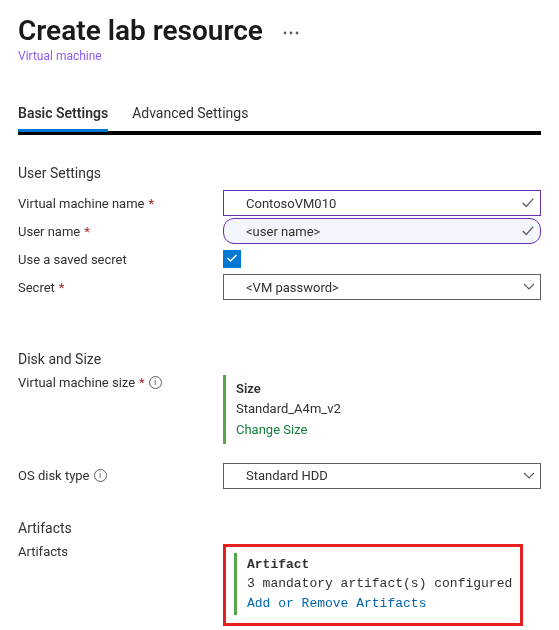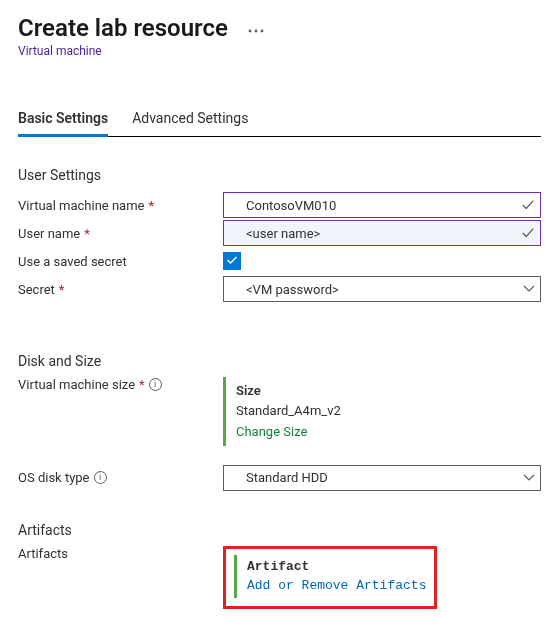--- a/index.html
+++ b/index.html
@@ -6,26 +6,26 @@
   html, body {
     margin: 0; padding: 0;
     font-family: "Segoe UI", -apple-system, BlinkMacSystemFont, Roboto, Arial, sans-serif;
     font-size: 13px;
     color: #323130;
     background: #fff;
     width: 559px;
   }
   .page { padding: 14px 18px 18px 18px; }
   .header-row { display: flex; align-items: center; gap: 14px; }
-  .page-title { font-size: 24px; font-weight: 600; margin: 0; color: #1b1a19; }
+  .page-title { font-size: 28px; font-weight: 600; margin: 0; color: #1b1a19; }
   .more-btn { display: inline-flex; align-items: center; justify-content: center; width: 28px; height: 24px; cursor: pointer; color: #605e5c; }
   .more-btn svg { width: 16px; height: 4px; }
-  .subtitle { font-size: 12px; color: #4c1d95; margin-top: 2px; }
-
-  .tabs { display: flex; gap: 24px; border-bottom: 1px solid #000000; margin-top: 44px; }
+  .subtitle { font-size: 12px; color: #8b5cf6; margin-top: 2px; }
+
+  .tabs { display: flex; gap: 24px; border-bottom: 4px solid #000000; margin-top: 34px; }
   .tab { padding: 8px 0 10px 0; font-size: 14px; color: #323130; cursor: pointer; position: relative; }
   .tab.active { font-weight: 600; }
   .tab.active::after { content:""; position:absolute; left:0; right:0; bottom:-1px; height:3px; background:#0078d4; }
 
   .section-title { font-size: 14px; color: #323130; margin-top: 30px; margin-bottom: 8px; }
 
   .form-row { display: flex; align-items: center; min-height: 28px; }
   .form-row.tall { align-items: flex-start; }
   .label-col { width: 205px; flex: 0 0 205px; display: flex; align-items: center; gap: 4px; font-size: 13px; color: #323130; }
   .req { color: #a4262c; }
@@ -35,21 +35,21 @@
   .combo { position: relative; width: 100%; }
   .combo input, .combo .static {
     width: 100%; height: 26px;
     border: 1px solid #605e5c;
     background: #fff;
     padding: 2px 26px 2px 22px;
     font-family: inherit; font-size: 13px; color: #323130;
     outline: none;
   }
   .combo.highlight input { border-color: #6b2fb3; }
-  .combo.light input { background: #f2f6fc; }
+  .combo.light input { background: #f2f6fc; border-radius: 11px; }
   .combo .chev { position: absolute; right: 6px; top: 50%; transform: translateY(-50%); color: #605e5c; pointer-events: none; }
   .combo .chev svg { width: 12px; height: 12px; display:block; }
   .placeholder-style::placeholder { color: #323130; opacity: 1; }
   .combo .check-mark { position:absolute; right:6px; top:50%; transform: translateY(-50%); color:#605e5c; }
   .combo .check-mark svg { width:14px; height:14px; display:block; }
 
   .checkbox { width: 18px; height: 18px; background: #0078d4; display: inline-flex; align-items:center; justify-content:center; cursor:pointer; }
   .checkbox svg { width: 12px; height: 12px; color: #fff; }
 
   .size-block { border-left: 3px solid #57a64a; padding: 4px 0 4px 10px; }
@@ -195,19 +195,20 @@
   <div class="section-title">Artifacts</div>
 
   <div class="form-row tall">
     <div class="label-col">
       <span>Artifacts</span>
     </div>
     <div class="control-col">
       <div class="artifact-wrap">
         <div class="artifact-block">
           <div class="strong">Artifact</div>
+          <div>3 mandatory artifact(s) configured</div>
           <div class="link">Add or Remove Artifacts</div>
         </div>
       </div>
     </div>
   </div>
 
 </div>
 
 </body></html>

